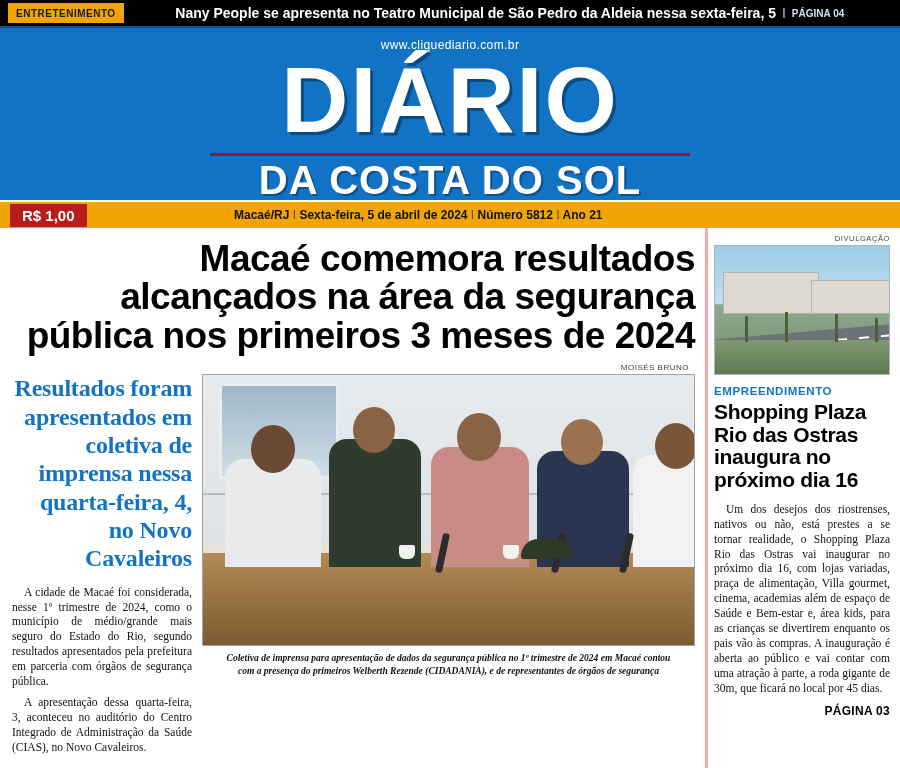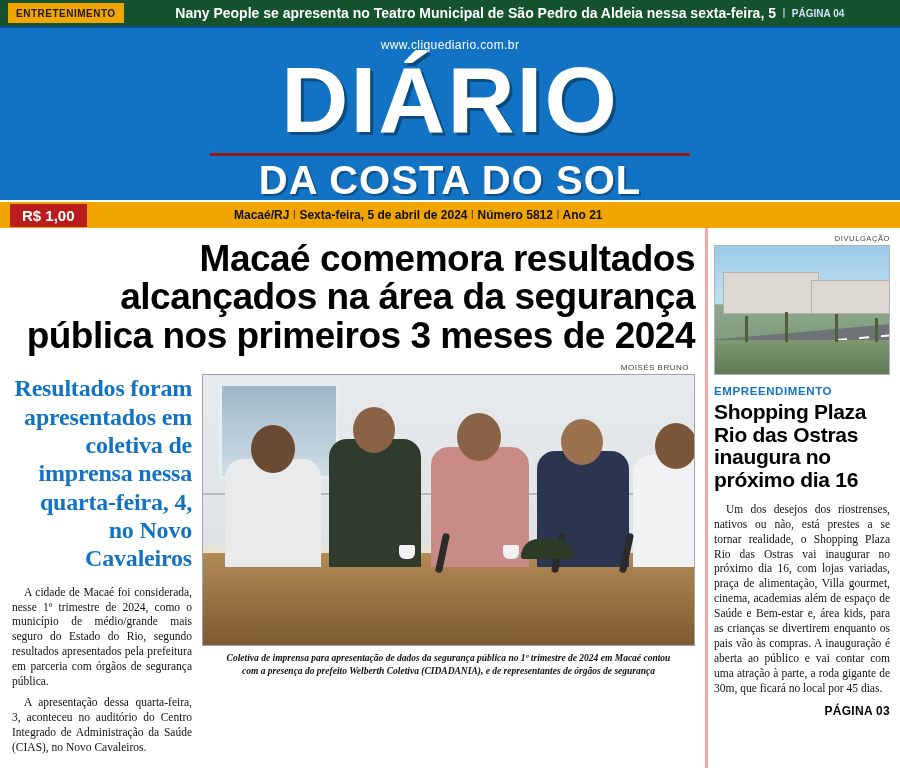--- a/index.html
+++ b/index.html
@@ -7,21 +7,21 @@
     width: 900px; height: 768px;
     font-family: "Liberation Sans", sans-serif;
     background: #ffffff;
     overflow: hidden;
   }
   .page { position: relative; width: 900px; height: 768px; background: #fff; }
 
   
   .topbar {
     display: flex; align-items: stretch;
-    height: 28px; background: #14532d;
+    height: 28px; background: #000000;
     border-bottom: 2px solid #0b4f8c;
     text-align: center;
   }
   .topbar-tag {
     background: #f0a500; color: #1b1b1b;
     font-size: 10px; font-weight: bold; letter-spacing: .5px;
     display: flex; align-items: center; padding: 0 8px;
     margin: 3px 0 3px 8px;
   }
   .topbar-text {
@@ -287,21 +287,21 @@
 
             <div class="mic" style="left:236px;"></div>
             <div class="mic" style="left:352px;"></div>
             <div class="mic" style="left:420px;"></div>
             <div class="cup" style="left:300px;"></div>
             <div class="cup" style="left:196px;"></div>
             <div class="cap" style="left:318px;"></div>
           </div>
           <div class="caption">
             <em>Coletiva de imprensa para apresentação de dados da segurança pública no 1º trimestre de 2024 em Macaé contou</em><br>
-            <em>com a presença do prefeito Welberth Coletiva (CIDADANIA), e de representantes de órgãos de segurança</em>
+            <em>com a presença do primeiros Welberth Rezende (CIDADANIA), e de representantes de órgãos de segurança</em>
           </div>
         </div>
       </div>
     </div>
 
     <div class="right-col">
       <div class="divulga">DIVULGAÇÃO</div>
       <div class="ad-photo">
         <div class="mall-block" style="left:8px; top:26px; width:96px; height:42px;"></div>
         <div class="mall-block" style="left:96px; top:34px; width:86px; height:34px;"></div>

